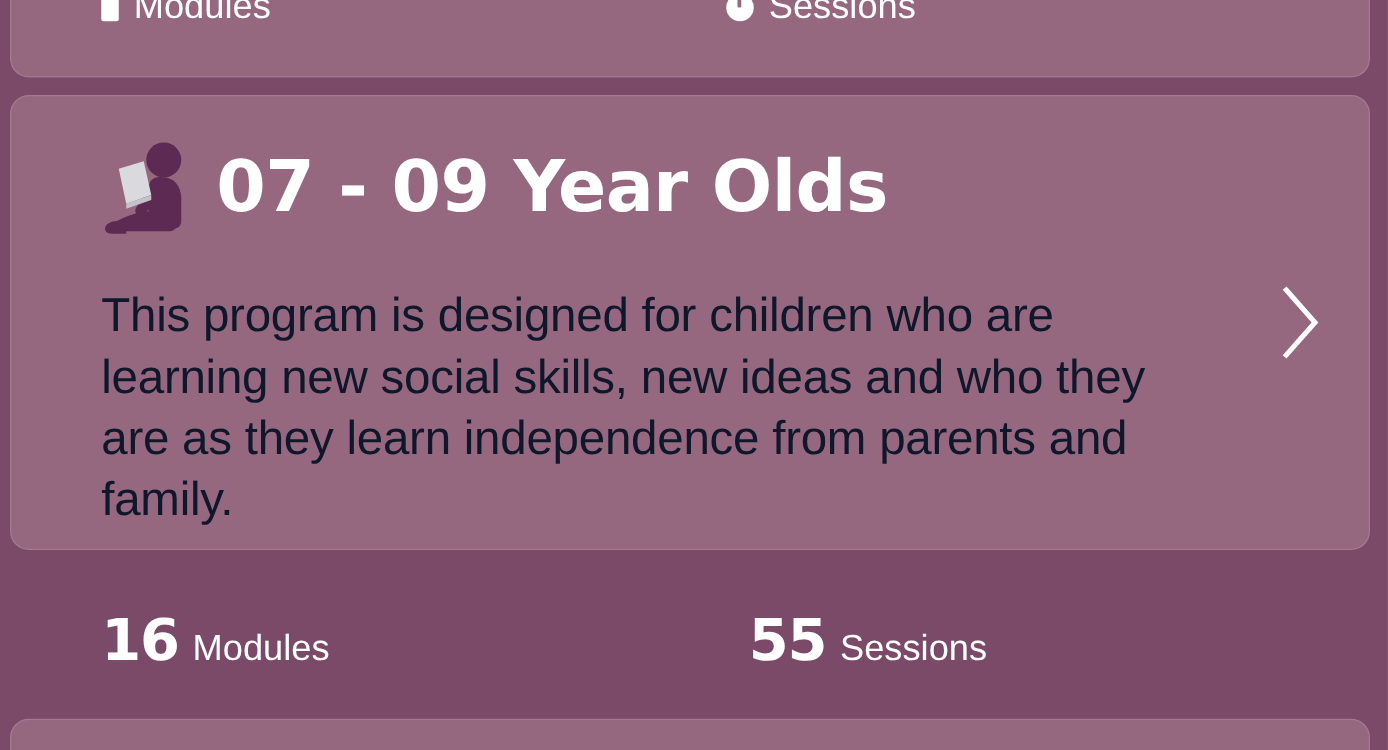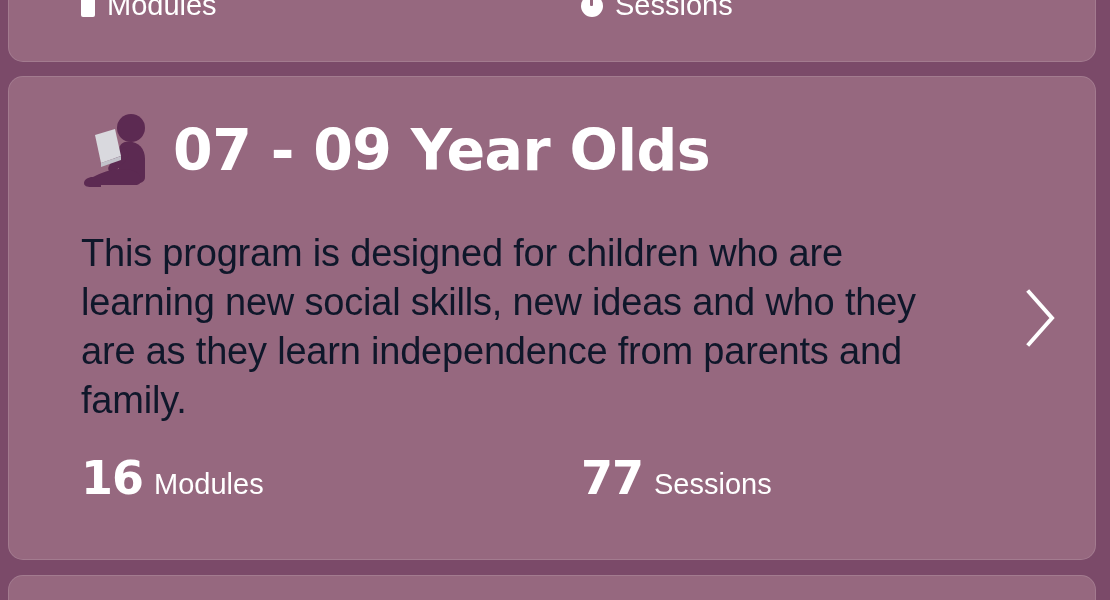--- a/index.html
+++ b/index.html
@@ -35,21 +35,21 @@
   }
 
   
   .card-prev {
     top: -188px;
     height: 250px;
   }
 
   .card-main {
     top: 76px;
-    height: 484px;
+    height: 364px;
   }
 
   
   .card-next {
     top: 575px;
     height: 250px;
   }
 
   
   .card-header {
@@ -88,23 +88,24 @@
     font-size: 38px;
     line-height: 49px;
     color: #0f172a;
     letter-spacing: -0.2px;
   }
 
   
   .stats-row {
     position: absolute;
     left: 72px;
-    top: 378px;
+    top: 412px;
     width: 940px;
     display: flex;
+    gap: 18px;
   }
   .stat {
     display: flex;
     align-items: baseline;
     gap: 11px;
   }
   .stat-modules { width: 500px; }
   .stat-value {
     font-family: "DejaVu Sans", sans-serif;
     font-weight: 700;
@@ -224,21 +225,21 @@
     </div>
 
     <p class="card-desc">This program is designed for children who are learning new social skills, new ideas and who they are as they learn independence from parents and family.</p>
 
     <div class="stats-row">
       <div class="stat stat-modules">
         <span class="stat-value">16</span>
         <span class="stat-label">Modules</span>
       </div>
       <div class="stat">
-        <span class="stat-value">77</span>
+        <span class="stat-value">55</span>
         <span class="stat-label">Sessions</span>
       </div>
     </div>
 
     <div class="next-arrow">
       <svg width="34" height="60" viewBox="0 0 34 60">
         <path d="M5 4 L28 30 L5 56" fill="none" stroke="#ffffff" stroke-width="4" stroke-linecap="square" stroke-linejoin="miter"></path>
       </svg>
     </div>
 

